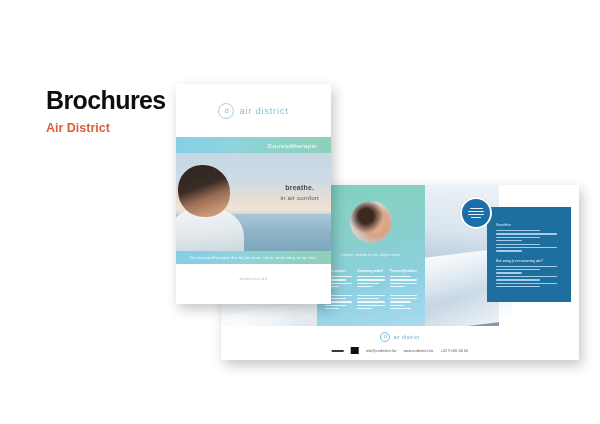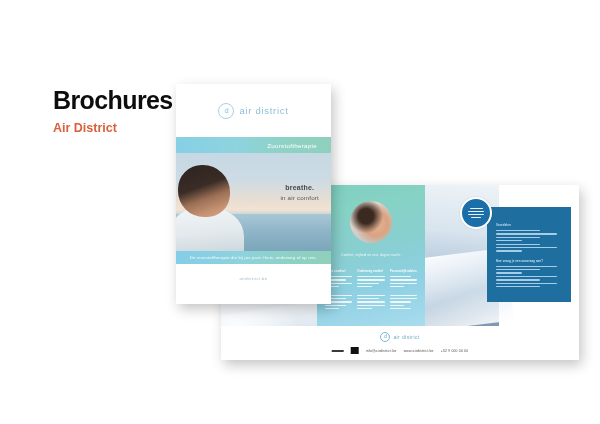--- a/index.html
+++ b/index.html
@@ -11,21 +11,21 @@
     width: 600px;
     height: 424px;
     position: relative;
     overflow: hidden;
     font-family: "Liberation Sans", sans-serif;
   }
 
   
   #heading-block {
     position: absolute;
-    left: 53px;
+    left: 46px;
     top: 86px;
     width: 140px;
   }
   #page-title {
     font-family: "Liberation Sans", sans-serif;
     font-weight: bold;
     font-size: 25px;
     line-height: 28px;
     letter-spacing: -0.6px;
     color: #0d0d0d;

